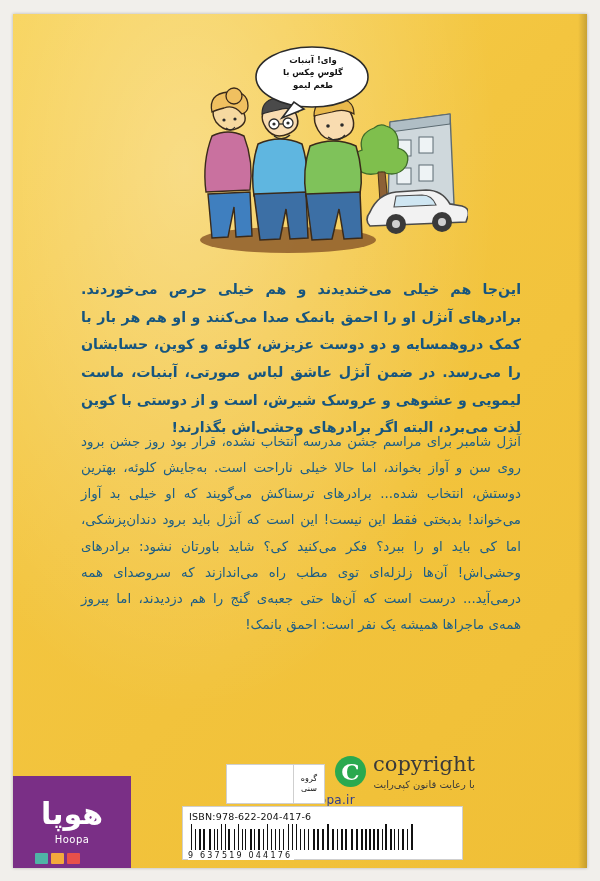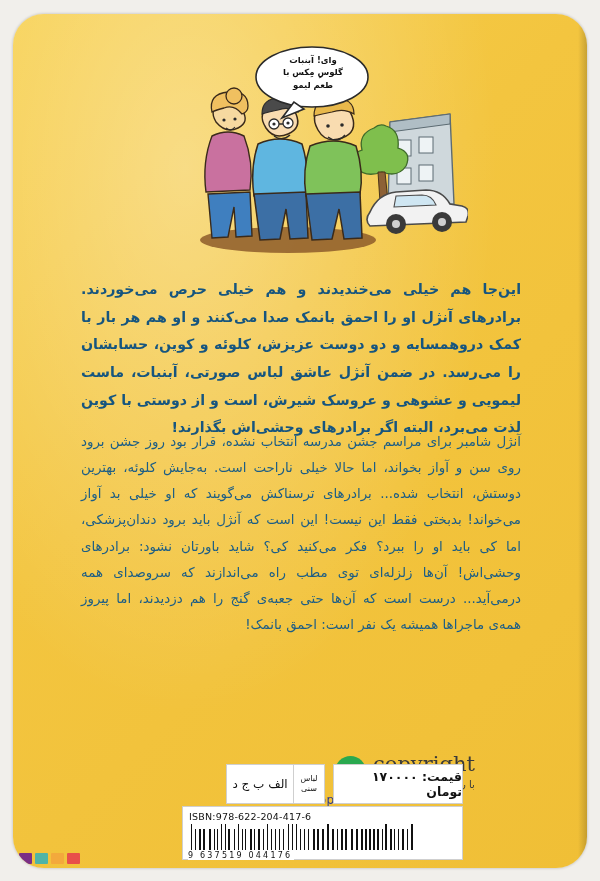--- a/index.html
+++ b/index.html
@@ -14,21 +14,20 @@
     background:#f1efeb;
   }
   
   .cover{
     position:absolute;
     left:13px;top:14px;width:574px;height:854px;
     background:#f5c944;
     background:linear-gradient(135deg,#f7cf4b 0%,#f3c53f 40%,#f0bf36 100%);
     box-shadow:0 0 3px rgba(0,0,0,.25);
     overflow:hidden;
-    border-radius:31px;
   }
   .cover:before{ 
     content:"";position:absolute;inset:0;
     background:radial-gradient(ellipse at 30% 18%,rgba(255,255,255,.35),rgba(255,255,255,0) 55%);
     pointer-events:none;
   }
   
   .spine{
     position:absolute;right:0;top:0;width:9px;height:854px;
     background:linear-gradient(to left,rgba(0,0,0,.18),rgba(0,0,0,0));
@@ -230,25 +229,23 @@
       <div class="copyright">
         <div class="c-mark">C</div>
         <div>
           <div class="c-text1">copyright</div>
           <div class="c-text2">با رعایت قانون کپی‌رایت</div>
         </div>
       </div>
 
       <div class="site">www.hoopa.ir</div>
 
-      <div class="price-card">قیمت: ۱۷۰۰۰۰ تومان</div>
 
       <div class="code-card">
-        <div class="code-label">لباس سنی</div>
-        <div class="code-val">الف ب ج د</div>
+        <div class="code-label">گروه سنی</div>
       </div>
 
       <div class="isbn-card">
         <div class="isbn-text">ISBN:978-622-204-417-6</div>
         <div class="barcode" id="barcode">
             <i style="width: 3px; height: 100%;"></i>
             <i style="width: 1px; background: transparent;"></i>
             <i style="width: 2px; height: 82%;"></i>
             <i style="width: 2px; background: transparent;"></i>
             <i style="width: 3px; height: 82%;"></i>
@@ -348,20 +345,24 @@
             <i style="width: 2px; height: 82%;"></i>
             <i style="width: 2px; background: transparent;"></i>
             <i style="width: 2px; height: 82%;"></i>
             <i style="width: 1px; background: transparent;"></i>
             <i style="width: 2px; height: 100%;"></i>
             <i style="width: 2px; background: transparent;"></i>
           </div>
         <div class="bc-digits">9 637519 044176</div>
       </div>
 
+      <div class="pub">
+        <div class="pub-logo">هوپا</div>
+        <div class="pub-name">Hoopa</div>
+      </div>
       <div class="swatches" id="swatches">
           <span class="sw" style="background: rgb(232, 80, 74);"></span>
           <span class="sw" style="background: rgb(243, 169, 60);"></span>
           <span class="sw" style="background: rgb(79, 180, 166);"></span>
           <span class="sw" style="background: rgb(122, 47, 134);"></span>
         </div>
     </div>
   </div>
 </div>
 

